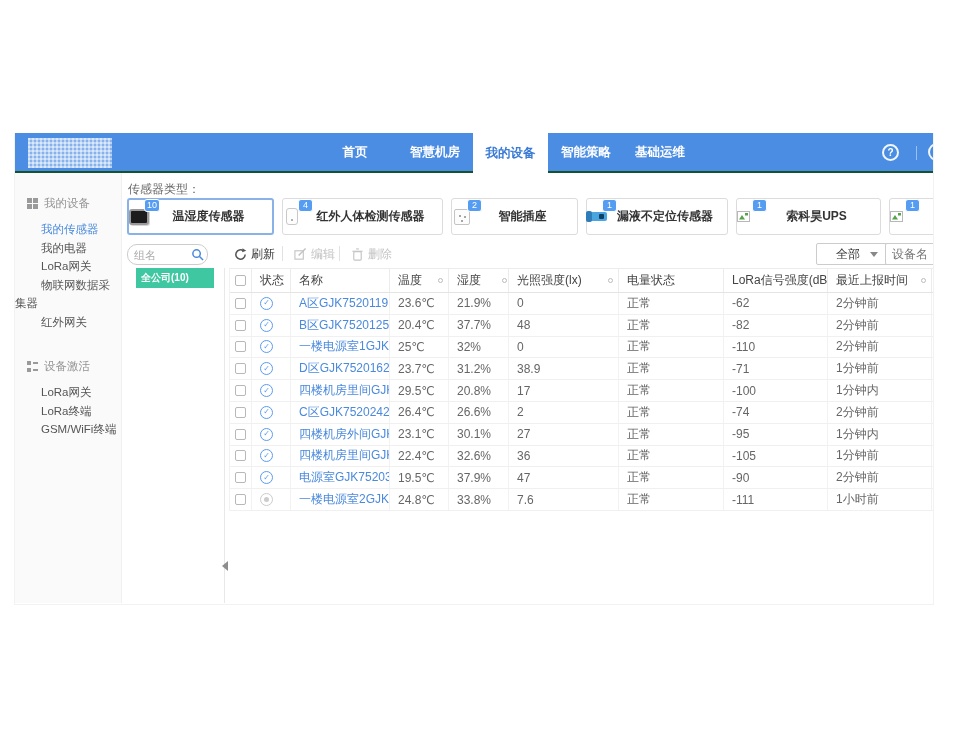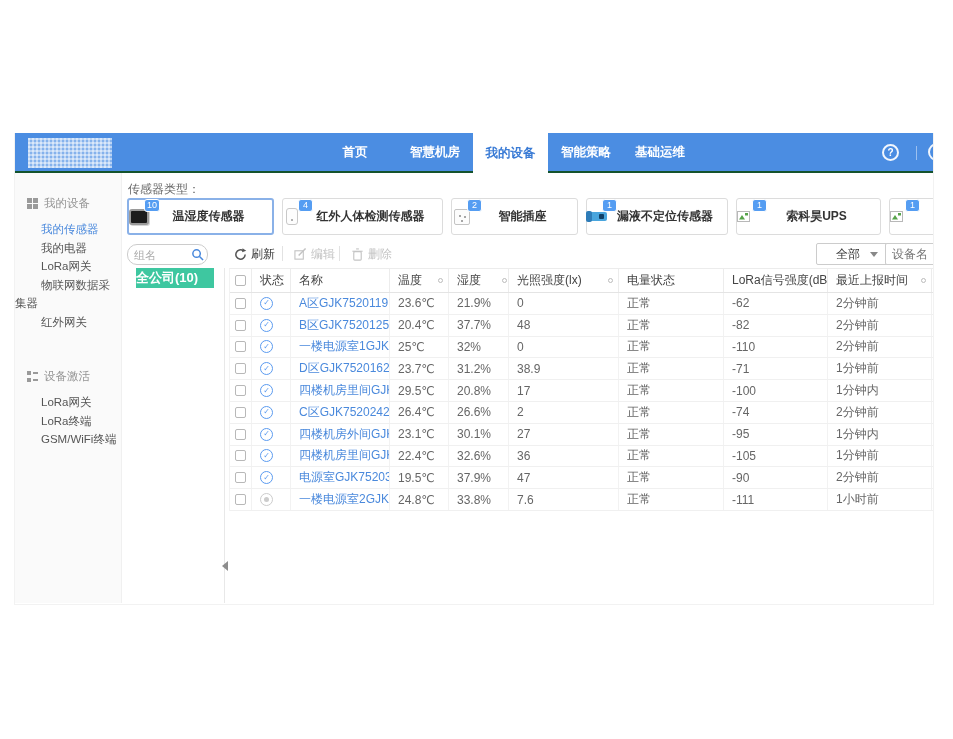--- a/index.html
+++ b/index.html
@@ -25,21 +25,21 @@
   .hdr-div { position:absolute; left:901px; top:13px; width:1px; height:14px; background:rgba(255,255,255,.45); }
   .partial-icon { position:absolute; left:913px; top:10px; width:18px; height:18px;
                   border:2px solid rgba(255,255,255,.92); border-radius:50%; cursor:pointer; }
 
   
   .bodyrow { display:flex; height:430px; }
   .sidebar { width:107px; flex-shrink:0; background:#fafafa; border-right:1px solid #f0f0f0;
              padding-top:23px; font-size:11.5px; color:#555; }
   .side-title { display:flex; align-items:center; color:#949494; padding-left:12px; margin-bottom:9px; }
   .side-title svg { margin-right:6px; flex-shrink:0; }
-  .side-title.second { margin-top:38px; }
+  .side-title.second { margin-top:28px; }
   .side-item { text-indent:26px; line-height:18.5px; cursor:pointer; color:#555; }
   .side-item.wrap { text-indent:26px; padding-right:2px; }
   .side-item.active { color:#4a89dc; }
 
   .main { position:relative; flex:1; background:#fff; }
 
   
   .type-label { position:absolute; left:6px; top:8px; font-size:12px; color:#666; }
   .cards { position:absolute; left:5px; top:25px; display:flex; gap:8px; }
   .card { position:relative; height:37px; border:1px solid #dcdcdc; border-radius:3px; background:#fff;
@@ -76,21 +76,21 @@
   .filter-select { position:absolute; left:674px; top:70px; width:82px; height:22px; border:1px solid #ccc;
                    border-radius:2px; background:#fff; display:flex; align-items:center; justify-content:space-between;
                    padding:0 19px; font-size:12px; color:#333; cursor:pointer;margin-left:20px; }
   .chevron { width:0; height:0; border-left:4px solid transparent; border-right:4px solid transparent; border-top:5px solid #888; }
   .device-input { position:absolute; left:763px; top:70px; width:70px; height:22px; border:1px solid #ccc;
                   border-radius:2px; font-size:12px; padding:0 6px; color:#555; outline:none; }
 
   
   .group-panel { position:absolute; left:4px; top:95px; width:99px; height:335px; border-right:1px solid #e8e8e8; background:#fff; }
   .group-selected { margin-left:10px; width:78px; height:20px; background:#3ec7a0; color:#fff;
-                    font-size:13px; font-weight:bold; line-height:20px; cursor:pointer; white-space:nowrap; }
+                    font-size:10px; font-weight:bold; line-height:20px; padding-left:5px; cursor:pointer; white-space:nowrap; }
   .collapse-arrow { position:absolute; right:-4px; top:293px; width:0; height:0; cursor:pointer;
                     border-top:5px solid transparent; border-bottom:5px solid transparent; border-right:6px solid #8d8d8d; }
 
   
   .t { position:absolute; left:107px; top:95px; width:710px; overflow:hidden; font-size:12px; color:#666;
        border-top:1px solid #ececec; border-left:1px solid #f2f2f2; }
   .thead, .trow { display:flex; flex-wrap:nowrap; }
   .thead { height:24px; border-bottom:1px solid #e4e4e4; color:#444; }
   .trow { height:21.8px; border-bottom:1px solid #f0f0f0; }
   .cell { display:flex; align-items:center; padding-left:8px; border-right:1px solid #f2f2f2; flex-shrink:0; overflow:hidden; white-space:nowrap; }

